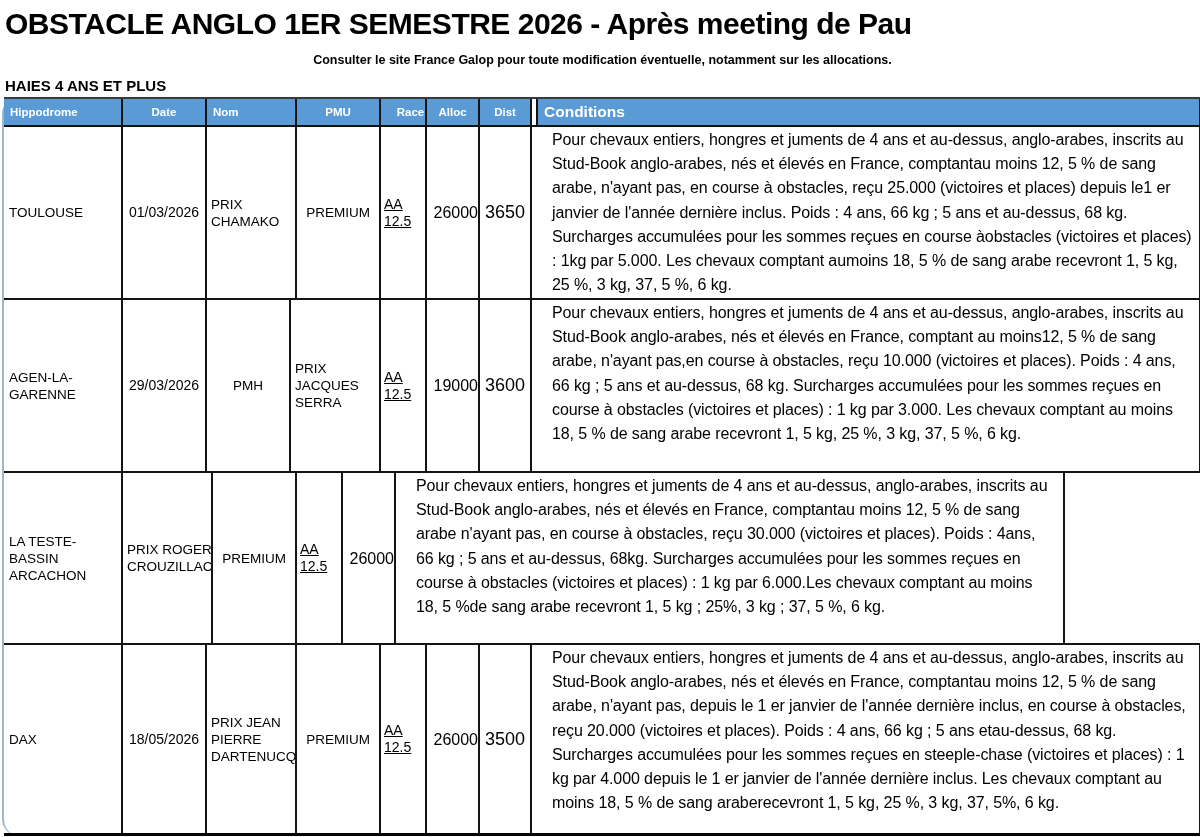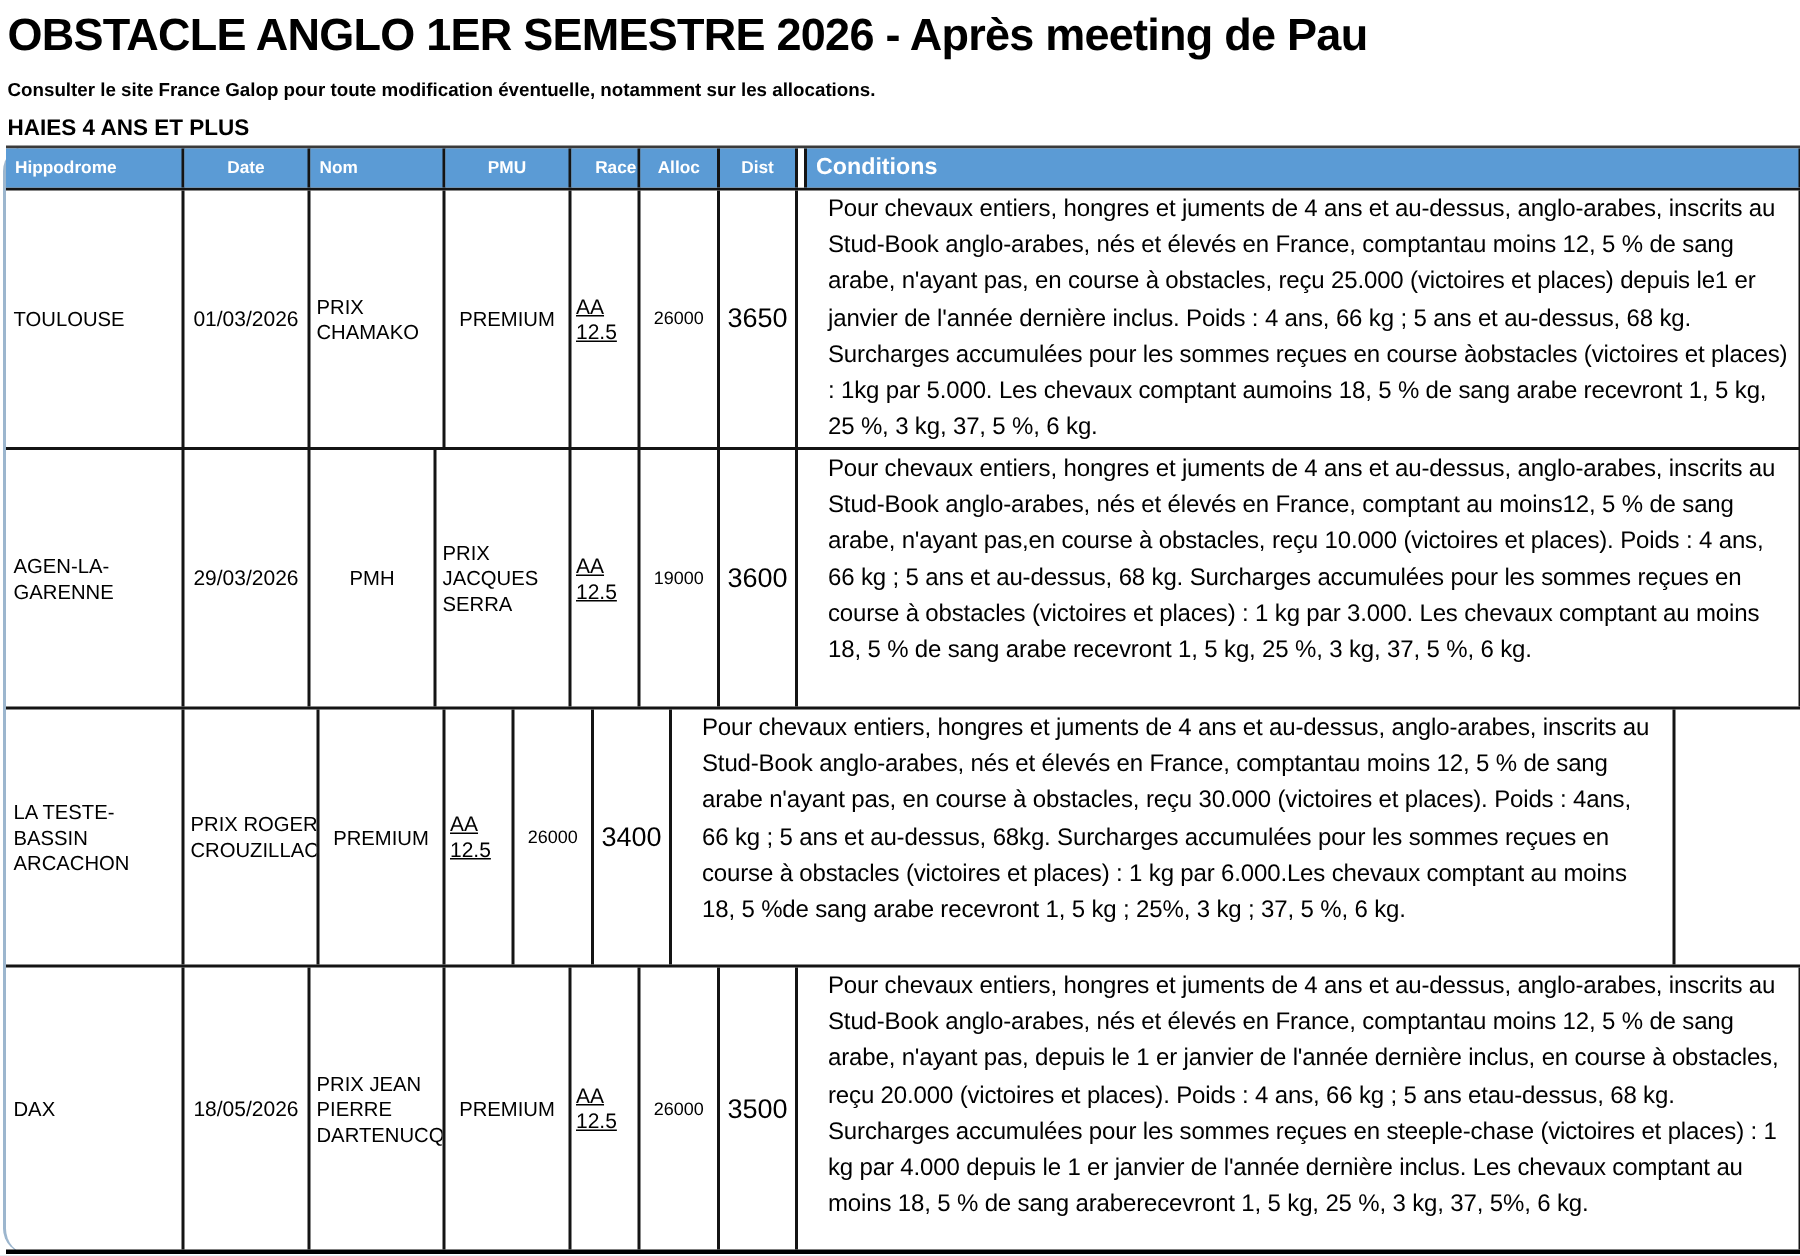--- a/index.html
+++ b/index.html
@@ -15,20 +15,21 @@
     font-weight: bold;
     letter-spacing: -0.5px;
     margin: 4px 0 0 5px;
     line-height: 40px;
     white-space: nowrap;
   }
   .page-subtitle {
     font-size: 12.5px;
     font-weight: bold;
     margin: 9px 0 0 5px;
+    text-align: center;
   }
   .section-heading {
     font-size: 15px;
     font-weight: bold;
     margin: 10px 6px 3px 5px;
   }
   .race-table {
     width: 1199px;
     margin-left: 2px;
     border-left: 2px solid var(--outer-left-border, #9cb6ce);
@@ -79,21 +80,21 @@
     align-items: center;
     font-size: 13.5px;
     line-height: 17px;
     overflow: hidden;
   }
   .td.c0 { padding-left: 5px; padding-right: 3px; }
   .td.c1 { justify-content: center; font-size: 14px; }
   .td.c2 { padding-left: 4px; padding-right: 0; }
   .td.c3 { justify-content: center; }
   .td.c4 { padding-left: 3px; font-size: 14px; text-decoration: underline; }
-  .td.c5 { justify-content: center; font-size: 12px; }
+  .td.c5 { justify-content: flex-end; font-size: 16px; }
   .td.c6 { justify-content: center; font-size: 18px; }
   .td.c7 {
     align-items: flex-start;
     padding: 1px 6px 0 20px;
     font-size: 16px;
     line-height: 24.2px;
     letter-spacing: -0.1px;
   }
 </style>
 </head>
@@ -177,23 +178,20 @@
         </div>
         <div class="td c3 w3">
           <span>PREMIUM</span>
         </div>
         <div class="td c4 w4">
           <span>AA 12.5</span>
         </div>
         <div class="td c5 w5">
           <span>26000</span>
         </div>
-        <div class="td c6 w6">
-          <span>3400</span>
-        </div>
         <div class="td c7 w7">
           <span>Pour chevaux entiers, hongres et juments de 4 ans et au-dessus, anglo-arabes, inscrits au Stud-Book anglo-arabes, nés et élevés en France, comptantau moins 12, 5 % de sang arabe n'ayant pas, en course à obstacles, reçu 30.000 (victoires et places). Poids : 4ans, 66 kg ; 5 ans et au-dessus, 68kg. Surcharges accumulées pour les sommes reçues en course à obstacles (victoires et places) : 1 kg par 6.000.Les chevaux comptant au moins 18, 5 %de sang arabe recevront 1, 5 kg ; 25%, 3 kg ; 37, 5 %, 6 kg.</span>
         </div>
       </div>
       <div class="trow row-3">
         <div class="td c0 w0">
           <span>DAX</span>
         </div>
         <div class="td c1 w1">
           <span>18/05/2026</span>

